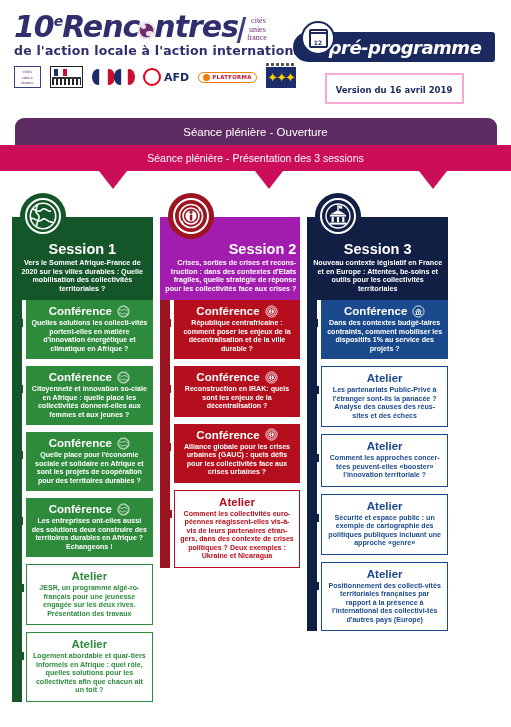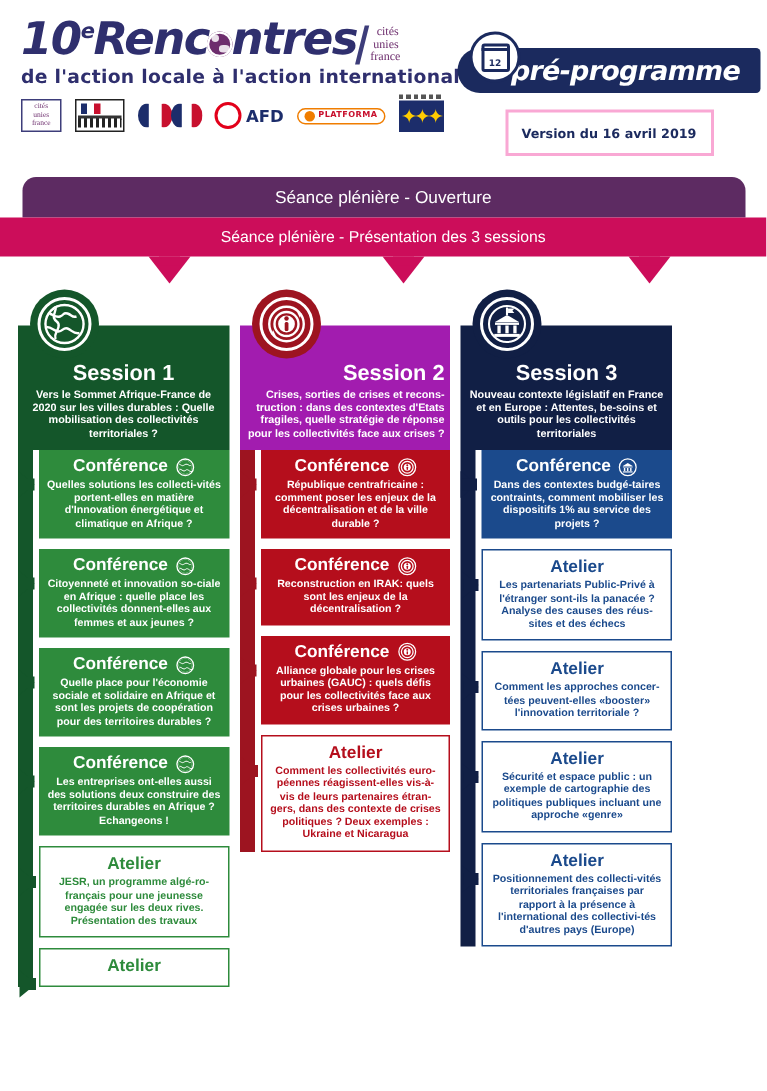--- a/index.html
+++ b/index.html
@@ -90,21 +90,21 @@
   }
   .plogo-plat .dot{width:7px;height:7px;border-radius:50%;background:#f07d00;}
   .plogo-plat .lbl{font-family:"DejaVu Sans", sans-serif;font-weight:bold;font-size:5.4px;color:#c8102e;letter-spacing:.3px;}
   .plogo-eu{width:30px;height:21px;background:#1c2d6b;position:relative;}
   .plogo-eu .stars{position:absolute;inset:0;display:flex;align-items:center;justify-content:center;
     color:#ffcc00;font-size:13px;line-height:13px;letter-spacing:-2px;}
   .plogo-eu .cap{position:absolute;top:-4px;left:0;right:0;height:3px;
     background:repeating-linear-gradient(to right,#555 0 3px,#fff 3px 5px);}
 
   
-  .prog-block{position:absolute;right:4px;top:22px;width:202px;}
+  .prog-block{position:absolute;right:16px;top:22px;width:202px;}
   .cal-badge{
     position:absolute;left:8px;top:-1px;width:30px;height:30px;border-radius:50%;
     background:#ffffff;border:2.5px solid #1b2a5e;z-index:3;
     display:flex;align-items:center;justify-content:center;
   }
   .cal-ico{width:15px;height:15px;border:2px solid #1b2a5e;border-radius:2px;position:relative;
     display:flex;align-items:flex-end;justify-content:center;}
   .cal-ico::before{content:"";position:absolute;left:-2px;right:-2px;top:1px;height:2.5px;background:#1b2a5e;}
   .cal-ico .num{font-family:"DejaVu Sans", sans-serif;font-weight:bold;font-size:6px;color:#1b2a5e;line-height:7px;}
   .prog-bar{
@@ -384,20 +384,21 @@
           <div class="ctxt">JESR, un programme algé-ro-français pour une jeunesse engagée sur les deux rives. Présentation des travaux</div>
         </div>
 
         <div class="card atel">
           <span class="side-arrow">
               <span class="stem"></span>
             </span>
           <div class="ctype">
               <span>Atelier</span>
             </div>
+          <div class="ctxt">Logement abordable et quar-tiers informels en Afrique : quel rôle, quelles solutions pour les collectivités afin que chacun ait un toit ?</div>
         </div>
       </div>
     </div>
 
     <div class="col s2">
       <div class="col-icon">
         <svg viewBox="0 0 40 40" aria-hidden="true">
           <circle cx="20" cy="20" r="17" fill="none" stroke="#fff" stroke-width="2"></circle>
           <circle cx="20" cy="20" r="14" fill="#9d1420"></circle>
           <circle cx="20" cy="20" r="11.5" fill="none" stroke="#fff" stroke-width="1.6"></circle>

